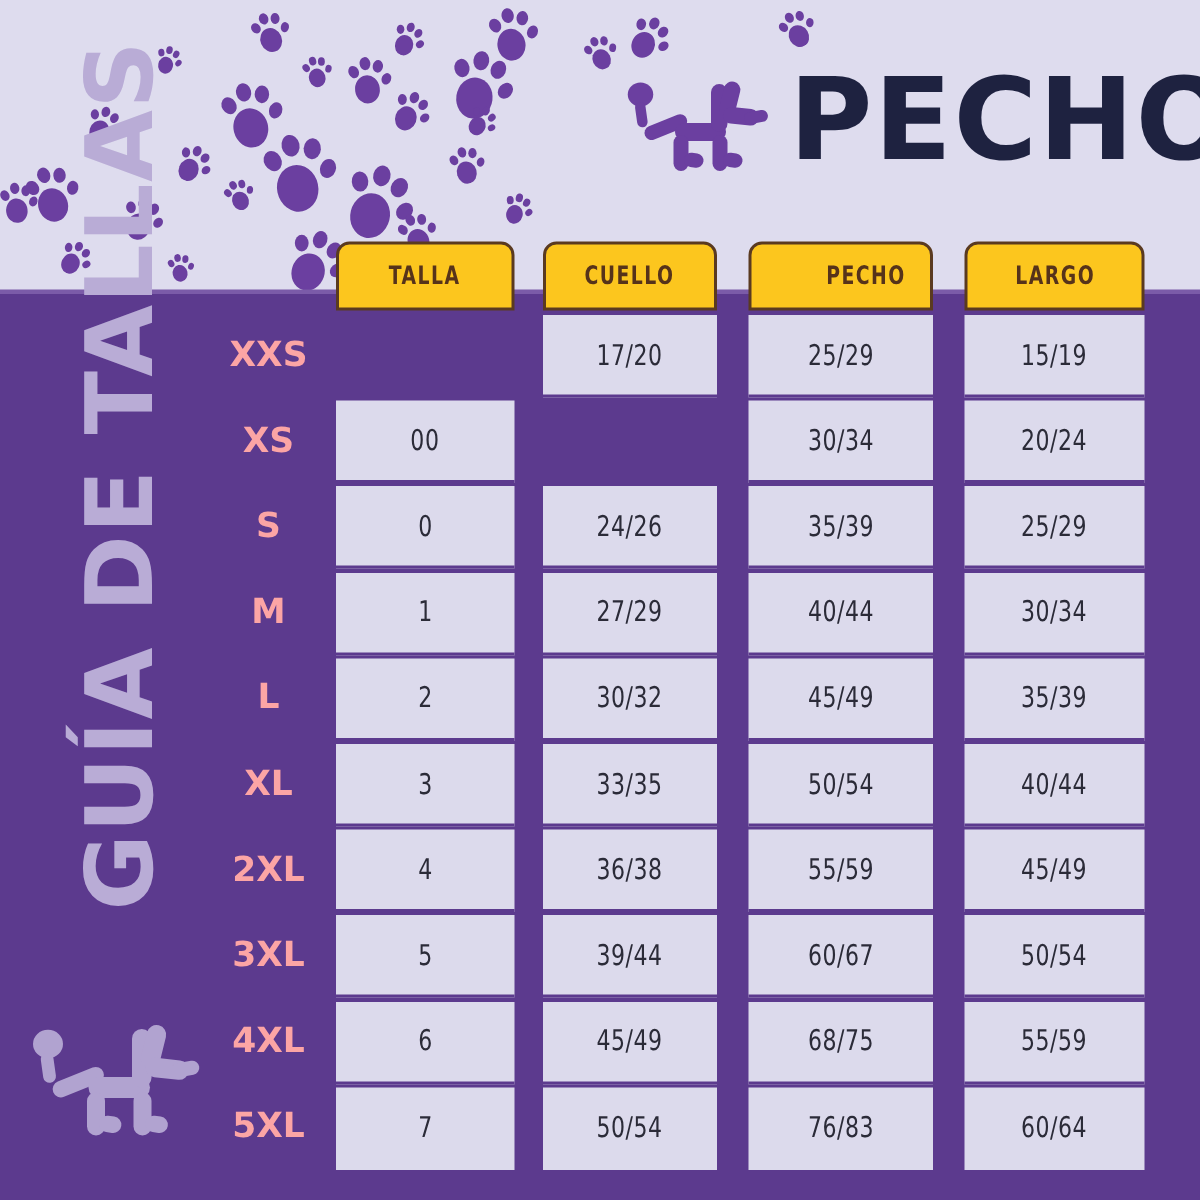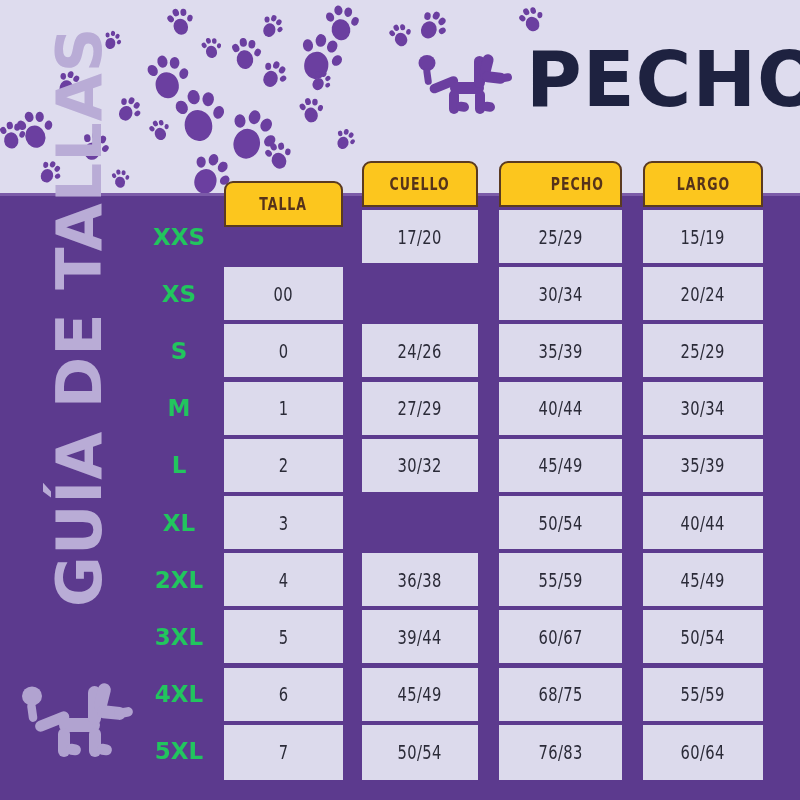--- a/index.html
+++ b/index.html
@@ -110,21 +110,21 @@
     width: 78px; height: 604px;
   }
   .size-label {
     position: absolute;
     left: 0;
     width: 78px;
     text-align: center;
     font-family: "DejaVu Sans", sans-serif;
     font-weight: bold;
     font-size: 23px;
-    color: #22c55e;
+    color: #fca5a5;
     line-height: 1;
   }
 
   
   #table-area {
     position: absolute;
     left: 218px; top: 0;
     width: 582px; height: 604px;
   }
 
@@ -536,21 +536,21 @@
           <div class="size-label" style="top: 315.5px;">XL</div>
           <div class="size-label" style="top: 372.7px;">2XL</div>
           <div class="size-label" style="top: 429.9px;">3XL</div>
           <div class="size-label" style="top: 487.1px;">4XL</div>
           <div class="size-label" style="top: 544.3px;">5XL</div>
         </div>
     </div>
 
     <div id="table-area">
         <div class="col" style="left: 6px; width: 119px;">
-          <div class="col-header" style="top: -35px; margin-top: 20px;">
+          <div class="col-header" style="top: -35px;">
             <span>TALLA</span>
           </div>
           <div class="cell" style="top: 71.2px; height: 55px;">
             <span>00</span>
           </div>
           <div class="cell" style="top: 128.4px; height: 55px;">
             <span>0</span>
           </div>
           <div class="cell" style="top: 185.6px; height: 55px;">
             <span>1</span>
@@ -583,20 +583,23 @@
           </div>
           <div class="cell" style="top: 128.4px; height: 55px;">
             <span>24/26</span>
           </div>
           <div class="cell" style="top: 185.6px; height: 55px;">
             <span>27/29</span>
           </div>
           <div class="cell" style="top: 242.8px; height: 55px;">
             <span>30/32</span>
           </div>
+          <div class="cell" style="top: 300px; height: 55px;">
+            <span>33/35</span>
+          </div>
           <div class="cell" style="top: 357.2px; height: 55px;">
             <span>36/38</span>
           </div>
           <div class="cell" style="top: 414.4px; height: 55px;">
             <span>39/44</span>
           </div>
           <div class="cell" style="top: 471.6px; height: 55px;">
             <span>45/49</span>
           </div>
           <div class="cell" style="top: 528.8px; height: 55px;">

